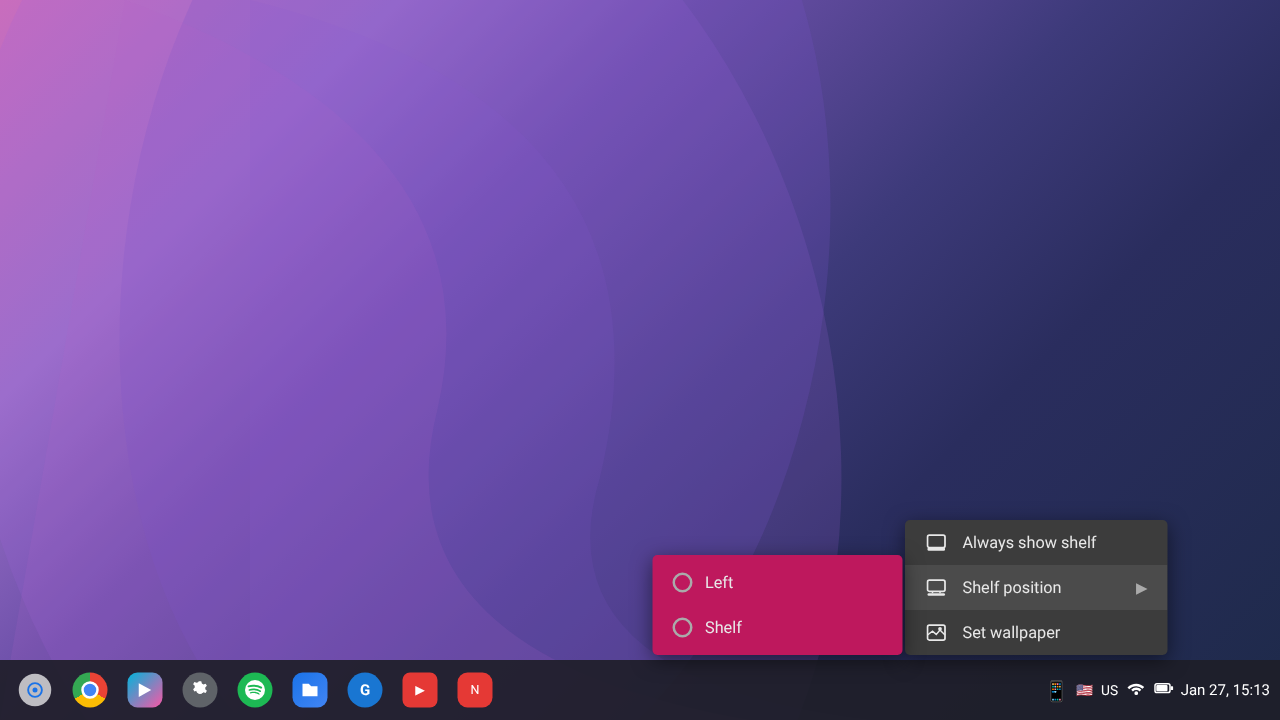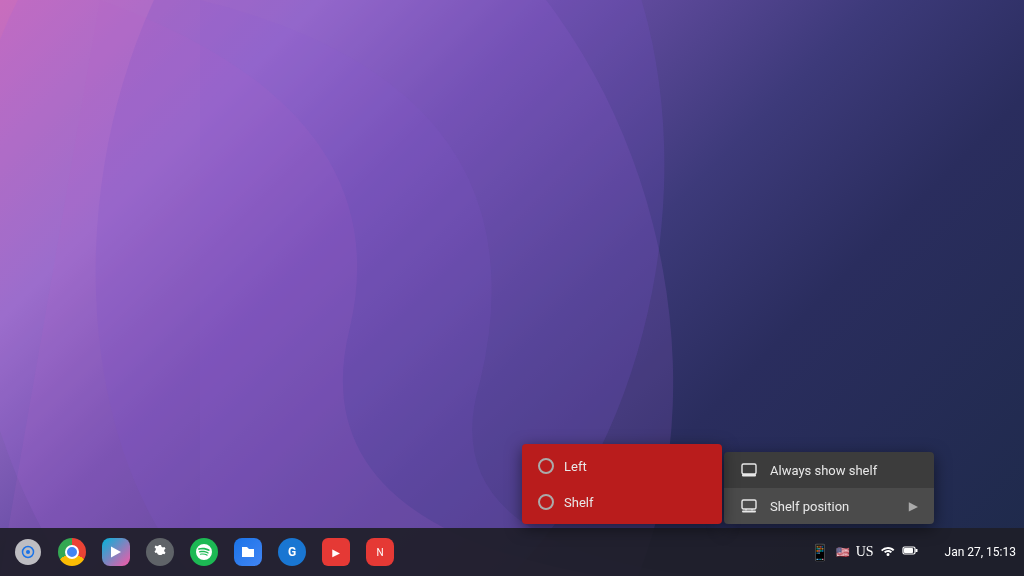--- a/index.html
+++ b/index.html
@@ -83,21 +83,20 @@
     .system-tray-icon {
       font-size: 16px;
       color: white;
       cursor: pointer;
     }
 
     #clock {
       color: white;
       font-size: 12px;
       white-space: nowrap;
-      margin-left: 21px;
     }
 
     
     .app-icon-chrome {
       width: 28px; height: 28px;
       border-radius: 50%;
       background: conic-gradient(#ea4335 0deg 120deg, #fbbc04 120deg 240deg, #34a853 240deg 360deg);
       position: relative;
       display: flex; align-items: center; justify-content: center;
     }
@@ -187,21 +186,21 @@
       margin-left: auto;
       color: #aaa;
       font-size: 12px;
     }
 
     
     #submenu-position {
       position: absolute;
       bottom: 52px;
       right: 302px;
-      background: #b91c1c;
+      background: #be185d;
       border-radius: 4px;
       width: 200px;
       box-shadow: 0 4px 16px rgba(0,0,0,0.5);
       z-index: 201;
       overflow: hidden;
       padding: 4px 0;
     }
 
     .submenu-item {
       display: flex;
@@ -274,20 +273,30 @@
       <svg width="16" height="16" viewBox="0 0 16 16" fill="none">
         <rect x="1" y="2" width="14" height="9" rx="1.5" stroke="#e8e8e8" stroke-width="1.4" fill="none"></rect>
         <rect x="1" y="12.5" width="14" height="2" rx="1" fill="#e8e8e8"></rect>
         <line x1="5" y1="12.5" x2="5" y2="11" stroke="#e8e8e8" stroke-width="1.2"></line>
         <line x1="11" y1="12.5" x2="11" y2="11" stroke="#e8e8e8" stroke-width="1.2"></line>
       </svg>
     </span>
     <span>Shelf position</span>
     <span class="chevron-right">▶</span>
   </div>
+  <div class="context-menu-item">
+    <span class="menu-icon">
+      <svg width="16" height="16" viewBox="0 0 16 16" fill="none">
+        <rect x="1" y="2" width="14" height="12" rx="1.5" stroke="#e8e8e8" stroke-width="1.4" fill="none"></rect>
+        <path d="M1 10 L5 7 L8 9.5 L11 6 L15 10" stroke="#e8e8e8" stroke-width="1.2" fill="none"></path>
+        <circle cx="11" cy="5" r="1.5" fill="#e8e8e8"></circle>
+      </svg>
+    </span>
+    <span>Set wallpaper</span>
+  </div>
 </div>
 
 <div id="shelf">
   <div id="shelf-left">
 
     <div class="shelf-icon">
       <div class="launcher-circle">
         <svg width="14" height="14" viewBox="0 0 14 14" fill="none">
           <circle cx="7" cy="7" r="5.5" fill="none" stroke="#1a73e8" stroke-width="1.5"></circle>
           <circle cx="7" cy="7" r="2" fill="#1a73e8"></circle>
@@ -345,21 +354,21 @@
     <div class="shelf-icon">
       <div class="app-icon-generic" style="background:#e53935; border-radius:8px;">
         <span style="color:white;font-size:10px;">N</span>
       </div>
     </div>
   </div>
 
   <div id="shelf-right">
     <span class="system-tray-icon">📱</span>
     <span class="system-tray-icon" style="font-size:11px;">🇺🇸</span>
-    <span class="system-tray-icon" style="font-size:14px;font-family:Liberation Serif, serif;">US</span>
+    <span class="system-tray-icon" style="font-size:11px;">US</span>
     <span class="system-tray-icon">
       <svg width="16" height="16" viewBox="0 0 16 16" fill="white">
         <path d="M8 11a1.5 1.5 0 110 3 1.5 1.5 0 010-3zm0-3c1.6 0 3 .65 4.05 1.7l-1.4 1.4A3.97 3.97 0 008 10a3.97 3.97 0 00-2.65 1.1L3.95 9.7A5.97 5.97 0 018 8zm0-3c2.5 0 4.75 1.02 6.38 2.67l-1.4 1.4A7.94 7.94 0 008 7c-2.2 0-4.18.9-5.62 2.35l-1.4-1.4A9.94 9.94 0 018 5z"></path>
       </svg>
     </span>
     <span class="system-tray-icon">
       <svg width="16" height="16" viewBox="0 0 16 16" fill="white">
         <rect x="1" y="5" width="12" height="7" rx="1.5" stroke="white" stroke-width="1.2" fill="none"></rect>
         <rect x="2" y="6" width="9" height="5" rx="0.8" fill="white"></rect>
         <rect x="13.5" y="7" width="2" height="3" rx="0.5" fill="white"></rect>

